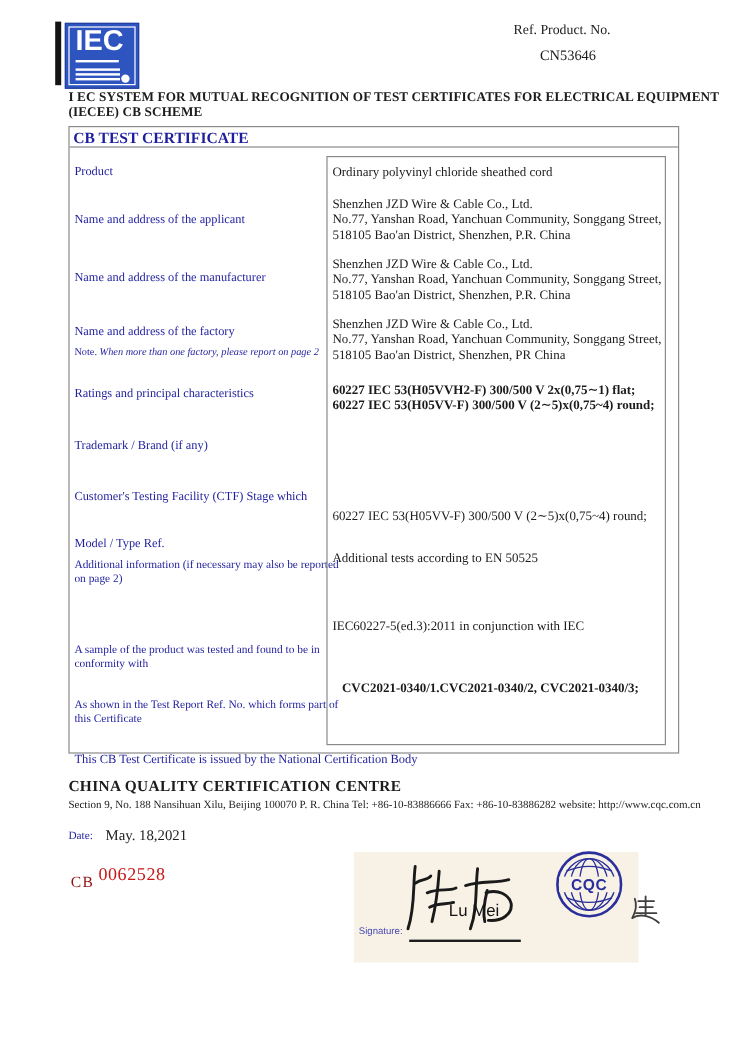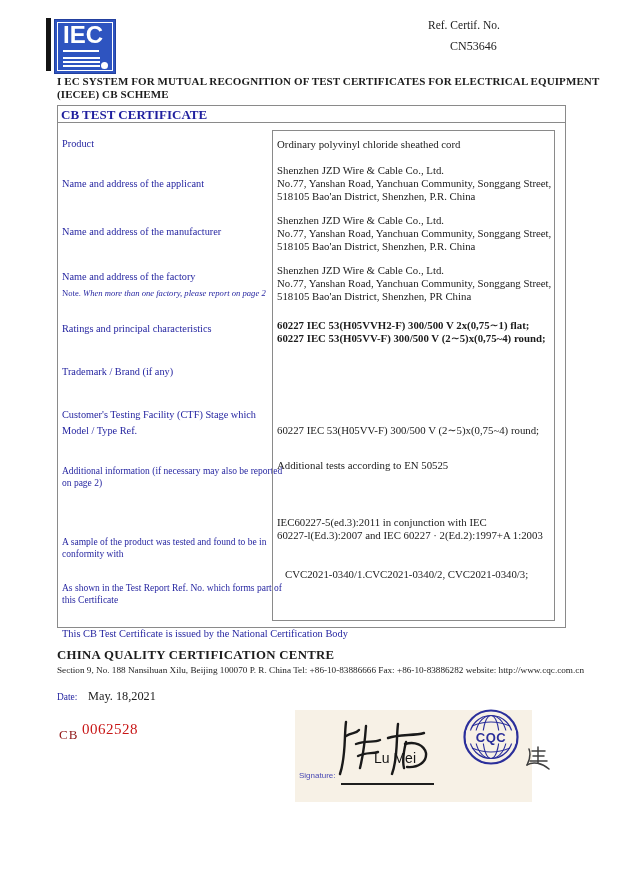--- a/index.html
+++ b/index.html
@@ -59,42 +59,42 @@
   <div class="iec-frame">
     <span class="iec-text">IEC</span>
     <div class="iec-underline"></div>
     <div class="iec-line" style="top:34px;"></div>
     <div class="iec-line" style="top:38px;"></div>
     <div class="iec-line" style="top:42px;"></div>
     <div class="iec-dot"></div>
   </div>
 </div>
 
-<div class="abs ref-label nw">Ref. Certif. No.</div>
+<div class="abs ref-label nw">Ref. Product. No.</div>
 <div class="abs ref-number nw">CN53646</div>
 
 <div class="abs scheme nw" style="top:75px;">I EC SYSTEM FOR MUTUAL RECOGNITION OF TEST CERTIFICATES FOR ELECTRICAL EQUIPMENT</div>
 <div class="abs scheme nw" style="top:88px;">(IECEE) CB SCHEME</div>
 
 <div class="abs cert-table">
   <div class="cert-title">CB TEST CERTIFICATE</div>
   <div class="tbody">
 
     <div class="tlabel lbl nw" style="top:15px;">Product</div>
     <div class="tlabel lbl nw" style="top:55px;">Name and address of the applicant</div>
     <div class="tlabel lbl nw" style="top:103px;text-align:center;">Name and address of the manufacturer</div>
     <div class="tlabel lbl nw" style="top:148px;">Name and address of the factory</div>
     <div class="tlabel note-sm nw" style="top:165px;">
       <span>Note.</span>
       <span class="note-it">When more than one factory, please report on page 2</span>
     </div>
     <div class="tlabel lbl nw" style="top:200px;">Ratings and principal characteristics</div>
     <div class="tlabel lbl nw" style="top:243px;">Trademark / Brand (if any)</div>
     <div class="tlabel lbl nw" style="top:286px;">Customer's Testing Facility (CTF) Stage which</div>
-    <div class="tlabel lbl nw" style="top:302px;">Model / Type Ref.</div>
+    <div class="tlabel lbl nw" style="top:325px;">Model / Type Ref.</div>
     <div class="tlabel lbl-sm" style="top:343px;">
       <div class="nw">Additional information (if necessary may also be reported</div>
       <div class="nw">on page 2)</div>
     </div>
     <div class="tlabel lbl-sm" style="top:414px;">
       <div class="nw">A sample of the product was tested and found to be in</div>
       <div class="nw">conformity with</div>
     </div>
     <div class="tlabel lbl-sm" style="top:460px;">
       <div class="nw">As shown in the Test Report Ref. No. which forms part of</div>
@@ -128,24 +128,23 @@
       </div>
 
       <div class="vitem val" style="top:293px;">
         <div class="nw">60227 IEC 53(H05VV-F) 300/500 V (2∼5)x(0,75~4) round;</div>
       </div>
 
       <div class="vitem val nw" style="top:328px;">Additional tests according to EN 50525</div>
 
       <div class="vitem val" style="top:385px;">
         <div class="nw">IEC60227-5(ed.3):2011 in conjunction with IEC</div>
-        <div class="nw">60227-l(Ed.3):2007 and IEC 60227 · 2(Ed.2):1997+A 1:2003</div>
       </div>
 
-      <div class="vitem val nw" style="top:437px;left:12px;font-weight:normal;">CVC2021-0340/1.CVC2021-0340/2, CVC2021-0340/3;</div>
+      <div class="vitem val nw" style="top:437px;left:12px;font-weight:bold;">CVC2021-0340/1.CVC2021-0340/2, CVC2021-0340/3;</div>
     </div>
   </div>
 </div>
 
 <div class="abs issued nw">This CB Test Certificate is issued by the National Certification Body</div>
 <div class="abs org-name nw">CHINA QUALITY CERTIFICATION CENTRE</div>
 <div class="abs org-addr nw">Section 9, No. 188 Nansihuan Xilu, Beijing 100070 P. R. China Tel: +86-10-83886666 Fax: +86-10-83886282 website: http://www.cqc.com.cn</div>
 
 <div class="abs date-label small-lbl nw">Date:</div>
 <div class="abs date-value nw">May. 18,2021</div>

